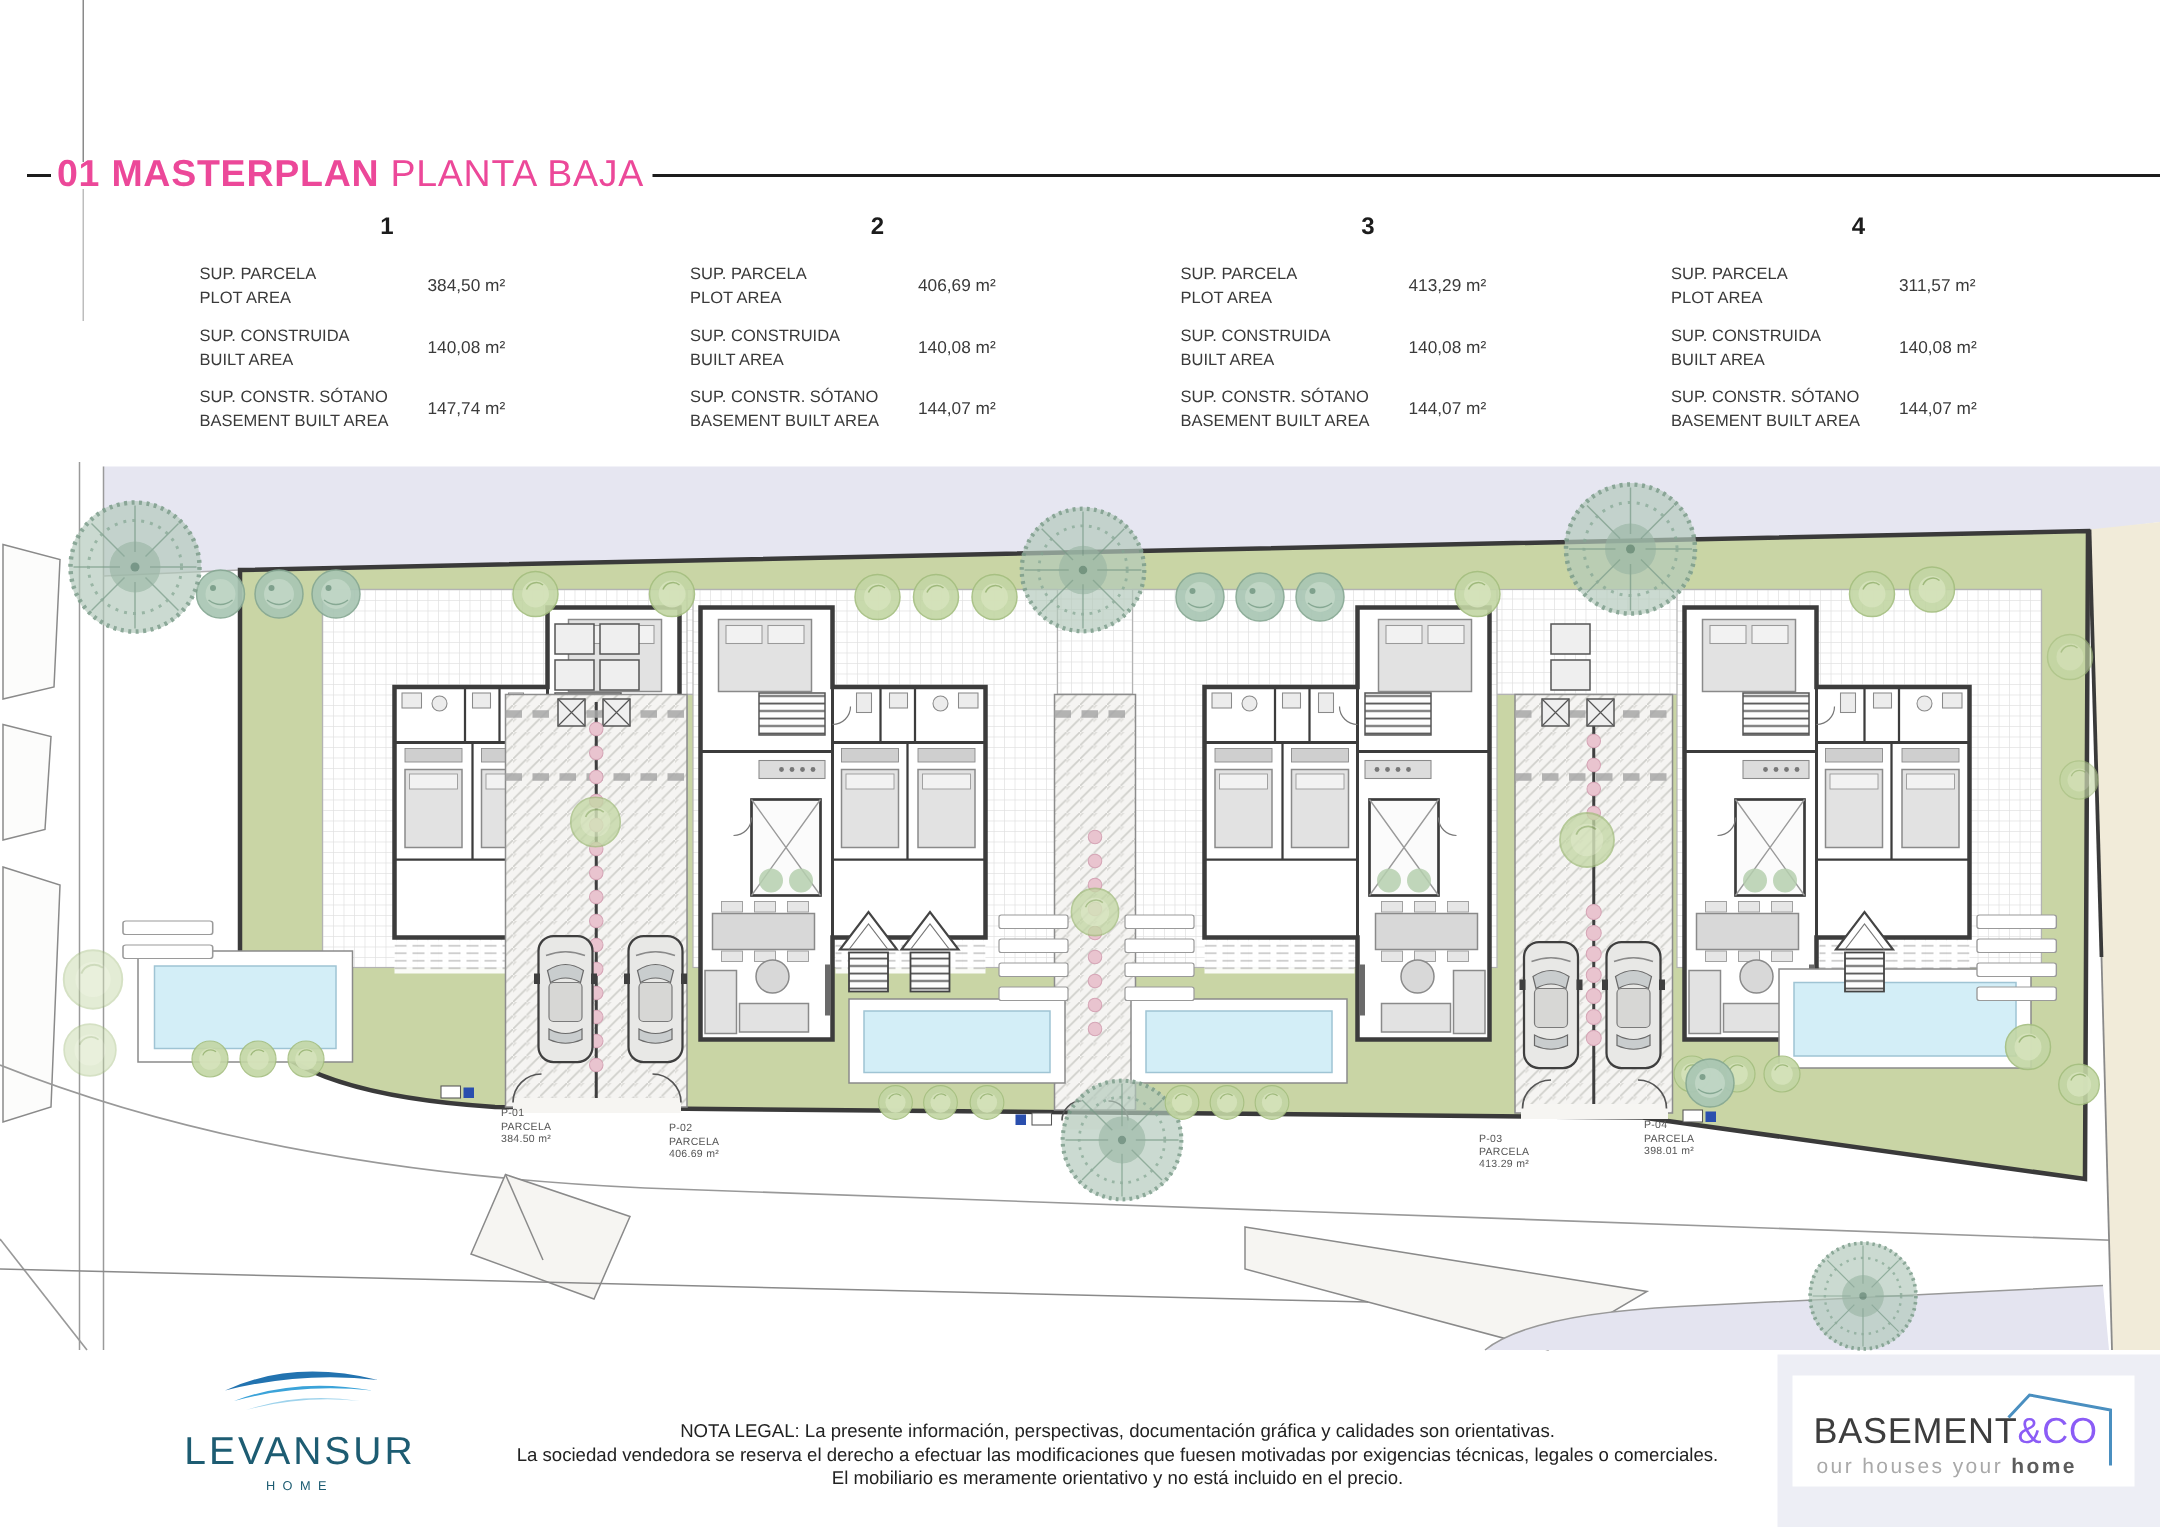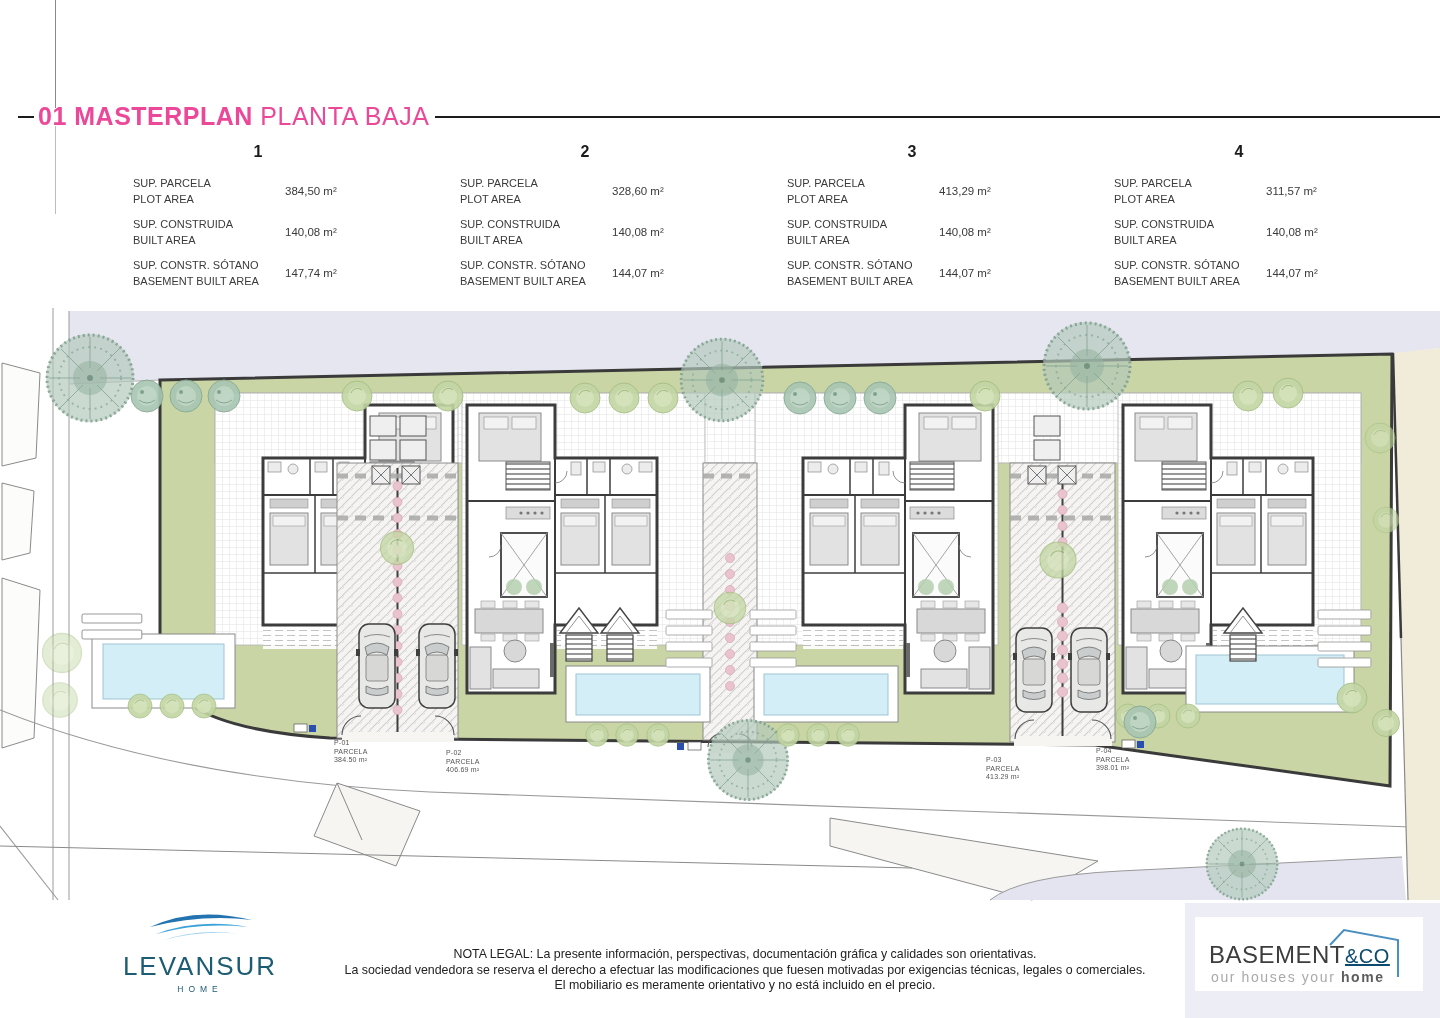--- a/index.html
+++ b/index.html
@@ -28,21 +28,21 @@
   
   .levansur{position:absolute;left:72px;top:912px;width:256px;text-align:center;}
   .lev-name{font-size:26px;letter-spacing:2px;color:#1d5c72;margin-top:1px;}
   .lev-sub{font-size:8.5px;letter-spacing:5px;color:#1d5c72;margin-top:2px;}
   .legal{position:absolute;left:245px;top:947px;width:1000px;text-align:center;
          font-size:12.4px;line-height:15.6px;color:#222;}
   .pco-panel{position:absolute;left:1185px;top:903px;width:255px;height:115px;background:#edeef5;}
   .pco-card{position:absolute;left:10px;top:14px;width:228px;height:74px;background:#ffffff;}
   .pco-logo{position:absolute;left:14px;top:24px;white-space:nowrap;}
   .pco-dark{font-size:24px;letter-spacing:.5px;color:#3d3d3d;}
-  .pco-accent{font-size:20px;letter-spacing:.5px;color:#0c4a6e;text-decoration:underline;}
+  .pco-accent{font-size:24px;letter-spacing:.5px;color:#8b5cf6;}
   .pco-roof{position:absolute;right:-16px;top:-14px;}
   .pco-tag{position:absolute;left:16px;top:52px;font-size:14px;letter-spacing:1.6px;color:#a9a9a9;}
   .pco-tag b{color:#5c5c5c;}
 </style>
 </head>
 <body>
 
 <div class="page">
 
   <div class="vline1"></div>
@@ -79,21 +79,21 @@
           <div class="pval">147,74 m²</div>
         </div>
     </div>
     <div class="plot-card">
       <div class="plot-num">2</div>
       <div class="prow">
           <div class="plabels">
             <div>SUP. PARCELA</div>
             <div>PLOT AREA</div>
           </div>
-          <div class="pval">328,60 m²</div>
+          <div class="pval">406,69 m²</div>
         </div>
       <div class="prow">
           <div class="plabels">
             <div>SUP. CONSTRUIDA</div>
             <div>BUILT AREA</div>
           </div>
           <div class="pval">140,08 m²</div>
         </div>
       <div class="prow">
           <div class="plabels">

